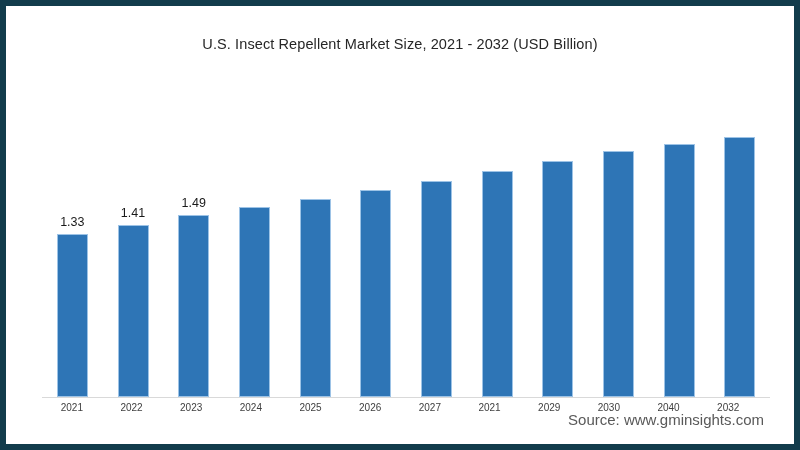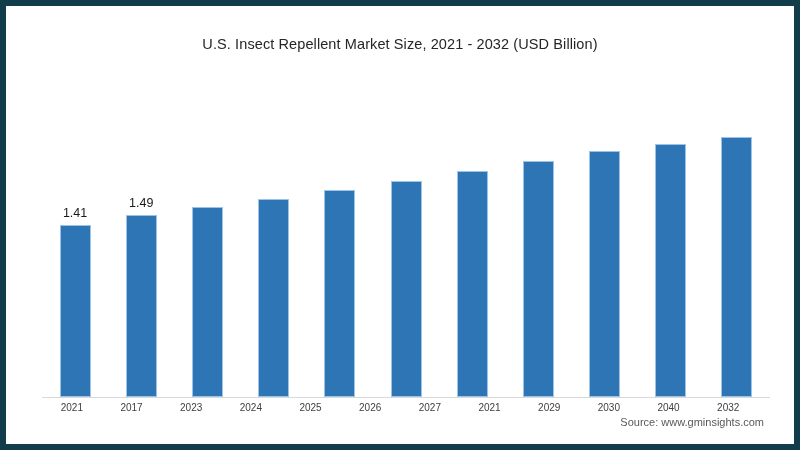--- a/index.html
+++ b/index.html
@@ -117,35 +117,39 @@
     flex: 1 1 0;
     text-align: center;
     font-size: 10px;
     color: #404040;
   }
 
   .source {
     position: absolute;
     right: 30px;
     bottom: 16px;
-    font-size: 11px;
+    font-size: 15px;
     color: #595959;
   }
 </style>
 </head>
 <body>
 
 <div class="figure">
   <div class="inner-frame"></div>
 
   <div class="chart-title">U.S. Insect Repellent Market Size, 2021 - 2032 (USD Billion)</div>
 
   <div class="plot-area">
     <div class="bars">
         <div class="bar-slot">
+          <div class="bar-value">1.33</div>
+          <div class="bar" style="height: 163px; background: rgb(46, 117, 182); border-color: rgb(157, 195, 230);"></div>
+        </div>
+        <div class="bar-slot">
           <div class="bar-value">1.41</div>
           <div class="bar" style="height: 172px; background: rgb(46, 117, 182); border-color: rgb(157, 195, 230);"></div>
         </div>
         <div class="bar-slot">
           <div class="bar-value">1.49</div>
           <div class="bar" style="height: 182px; background: rgb(46, 117, 182); border-color: rgb(157, 195, 230);"></div>
         </div>
         <div class="bar-slot">
           <div class="bar-value is-empty">.</div>
           <div class="bar" style="height: 190px; background: rgb(46, 117, 182); border-color: rgb(157, 195, 230);"></div>
@@ -181,21 +185,21 @@
         <div class="bar-slot">
           <div class="bar-value is-empty">.</div>
           <div class="bar" style="height: 260px; background: rgb(46, 117, 182); border-color: rgb(157, 195, 230);"></div>
         </div>
       </div>
     <div class="axis-line"></div>
   </div>
 
   <div class="x-axis">
       <div class="x-tick">2021</div>
-      <div class="x-tick">2017</div>
+      <div class="x-tick">2022</div>
       <div class="x-tick">2023</div>
       <div class="x-tick">2024</div>
       <div class="x-tick">2025</div>
       <div class="x-tick">2026</div>
       <div class="x-tick">2027</div>
       <div class="x-tick">2021</div>
       <div class="x-tick">2029</div>
       <div class="x-tick">2030</div>
       <div class="x-tick">2040</div>
       <div class="x-tick">2032</div>

